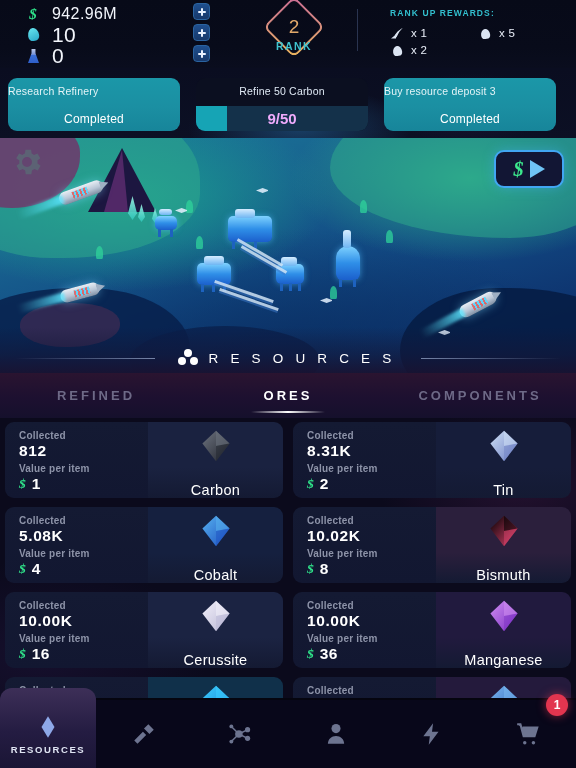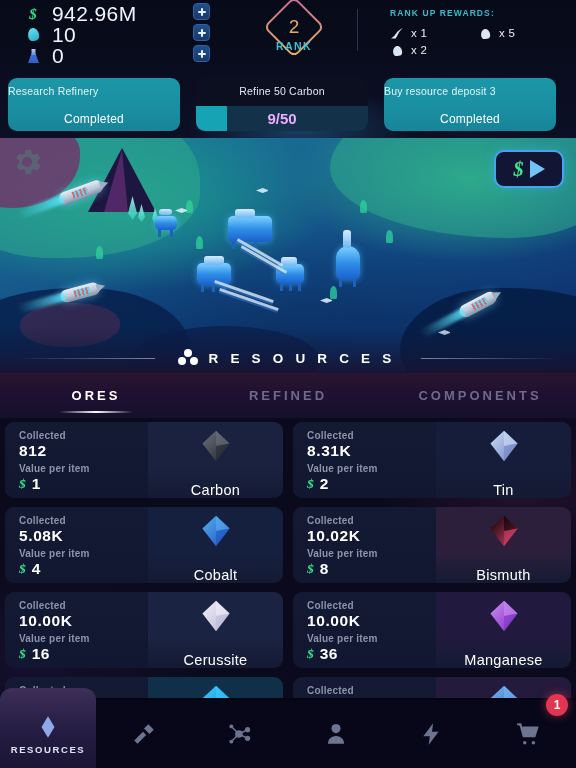--- a/index.html
+++ b/index.html
@@ -27,21 +27,21 @@
     background:linear-gradient(160deg,#67e6ef,#2ba9c9);
     border-radius:55% 55% 48% 48% / 62% 62% 40% 40%;
     transform:rotate(-8deg);
   }
   .ico-flask{ width:22px; height:20px; position:relative; }
   .ico-flask::before{
     content:''; position:absolute; left:6px; top:3px; width:11px; height:14px;
     background:linear-gradient(180deg,#b9c8e8 0%,#7b95d8 38%,#3a6fd8 45%,#2f5fc9 100%);
     clip-path:polygon(32% 0,68% 0,68% 30%,100% 100%,0 100%,32% 30%);
   }
-  .res-val{ color:#f2f5fb; font-size:21px; letter-spacing:.4px; margin-left:8px; font-family:"Liberation Sans", sans-serif;}
+  .res-val{ color:#f2f5fb; font-size:16px; letter-spacing:.4px; margin-left:8px; font-family:"Liberation Sans", sans-serif;}
   .res-val.small{ font-size:21px; }
 
   .plus-col{ position:absolute; left:193px; top:3px; }
   .plus-btn{
     width:17px; height:17px; border-radius:4px; margin-bottom:4px;
     background:linear-gradient(180deg,#1f4f8e,#17396b);
     position:relative; border:1px solid #2a639f; cursor:pointer;
   }
   .plus-btn::before,.plus-btn::after{
     content:''; position:absolute; background:#eaf2ff; border-radius:1px;
@@ -233,21 +233,21 @@
     position:absolute; left:0; top:340px; width:576px; height:36px; z-index:12;
     display:flex; align-items:center; justify-content:center;
   }
   .hr-line{ width:140px; height:1px; background:linear-gradient(90deg,rgba(200,220,255,0),rgba(200,220,255,.55)); }
   .hr-line.r{ background:linear-gradient(90deg,rgba(200,220,255,.55),rgba(200,220,255,0)); }
   .hr-ico{ width:22px; height:20px; position:relative; margin:0 10px 0 22px; }
   .hr-ico i{ position:absolute; width:8px;height:8px;border-radius:50%;background:#fff; }
   .hr-ico i:nth-child(1){ left:7px; top:1px; }
   .hr-ico i:nth-child(2){ left:1px; top:9px; }
   .hr-ico i:nth-child(3){ left:13px; top:9px; }
-  .hr-title{ color:#fff; font-size:13.5px; letter-spacing:4.2px; font-weight:bold; margin-right:26px; }
+  .hr-title{ color:#fff; font-size:13.5px; letter-spacing:4.2px; font-weight:normal; margin-right:26px; }
 
   
   .tabs{
     position:absolute; left:0; top:373px; width:576px; height:45px; z-index:12;
     background:linear-gradient(180deg,#2a1430 0%,#1d1030 55%,#15102c 100%);
     display:flex;
   }
   .tab{ flex:1; display:flex; align-items:center; justify-content:center; position:relative; cursor:pointer; }
   .tab span{ font-size:13px; letter-spacing:3px; font-weight:bold; color:#6e6a87; }
   .tab.active span{ color:#ffffff; }
@@ -504,25 +504,25 @@
     <div class="hr-ico">
         <i></i>
         <i></i>
         <i></i>
       </div>
     <div class="hr-title">R E S O U R C E S</div>
     <div class="hr-line r"></div>
   </div>
 
   <div class="tabs">
+    <div class="tab">
+      <span>REFINED</span>
+    </div>
     <div class="tab active">
       <span>ORES</span>
-    </div>
-    <div class="tab">
-      <span>REFINED</span>
     </div>
     <div class="tab">
       <span>COMPONENTS</span>
     </div>
   </div>
 
   <div class="list">
     <div class="list-bg"></div>
     <div id="rows" style="position:relative;">
         <div class="row">

